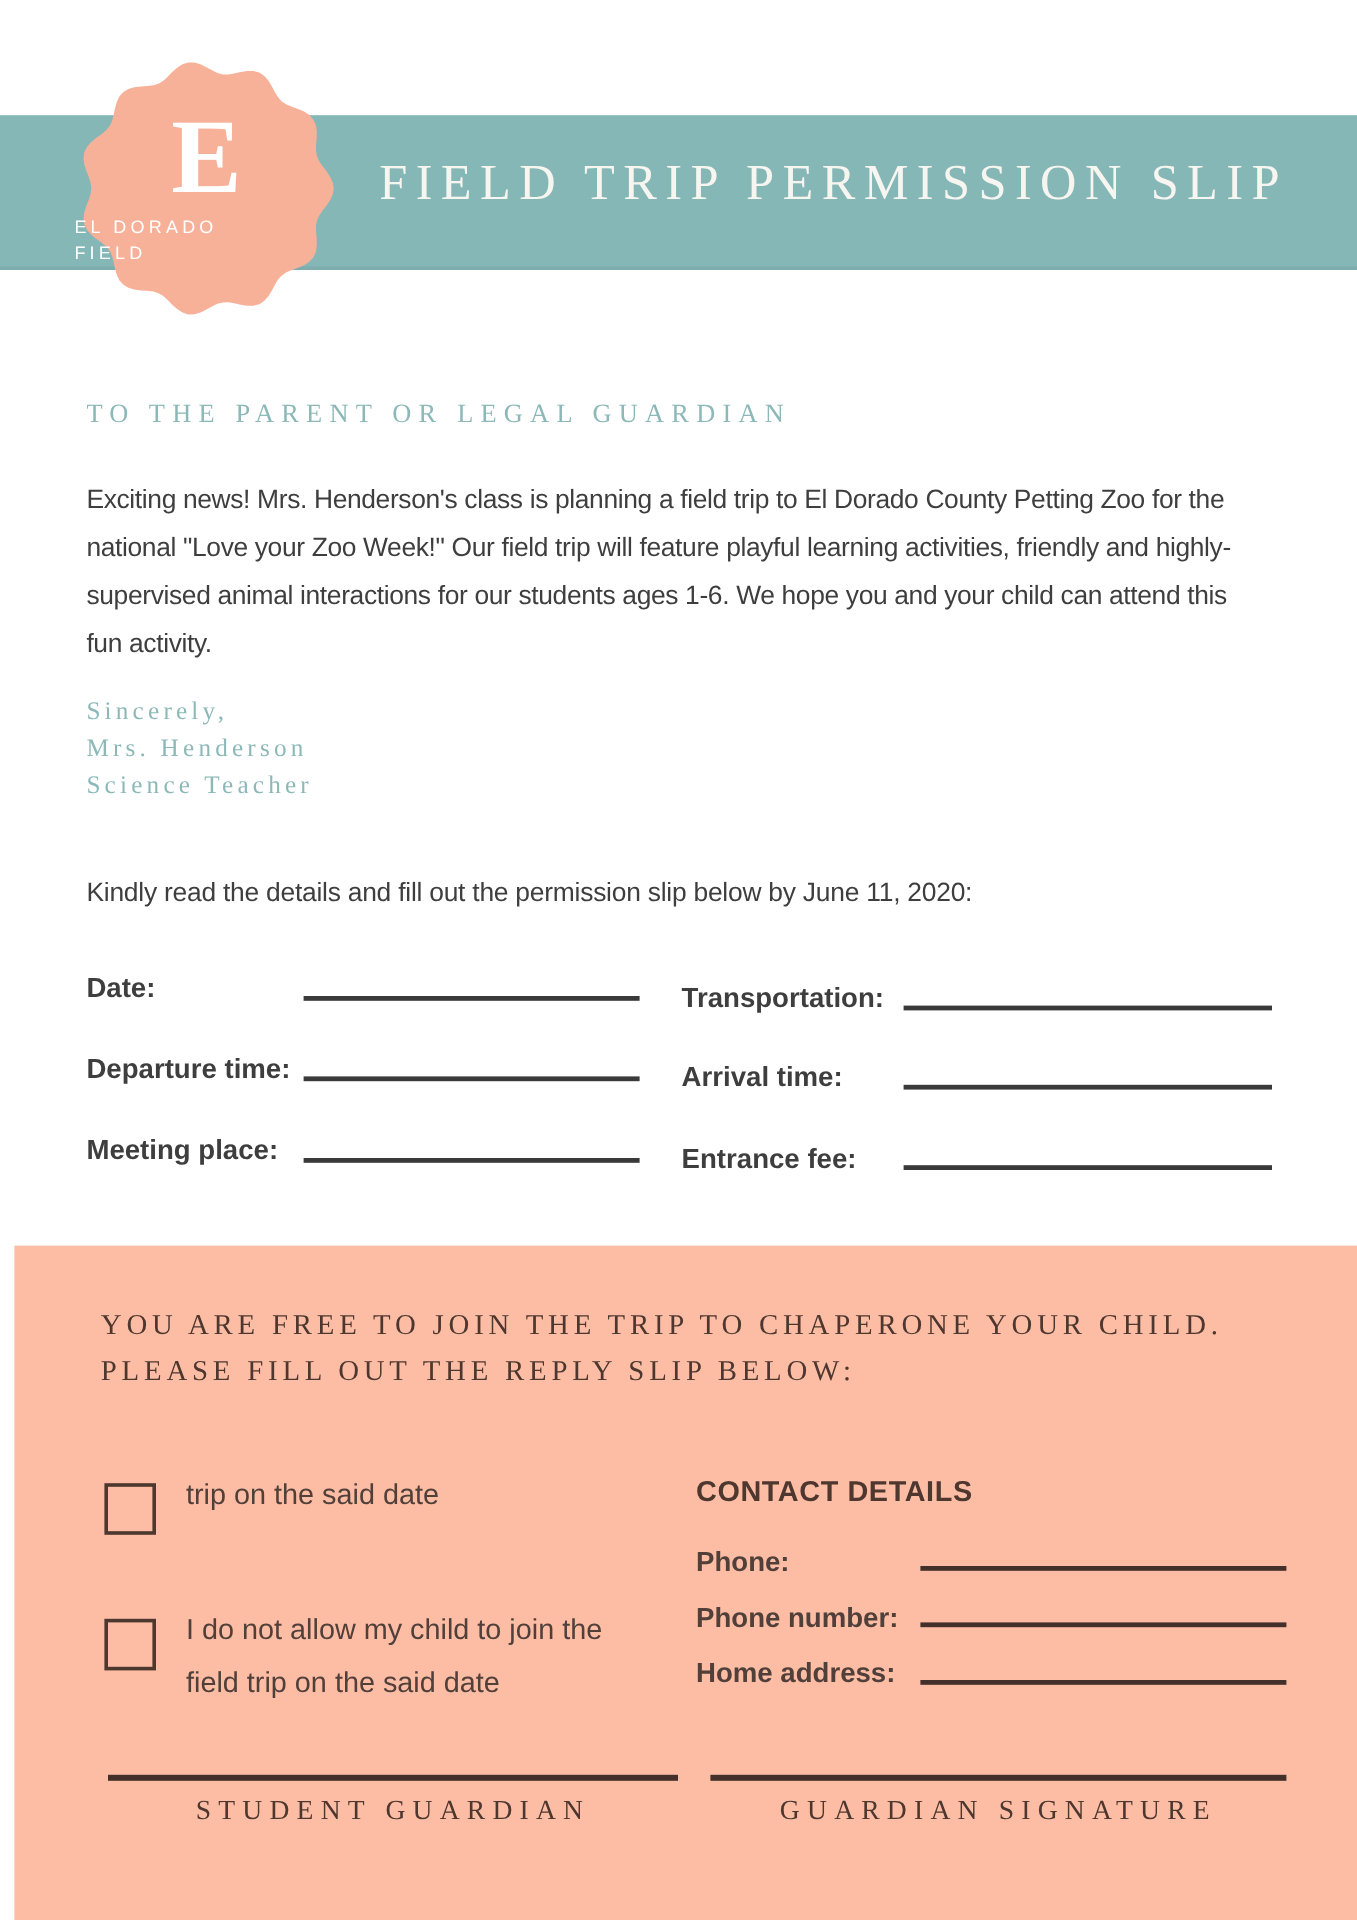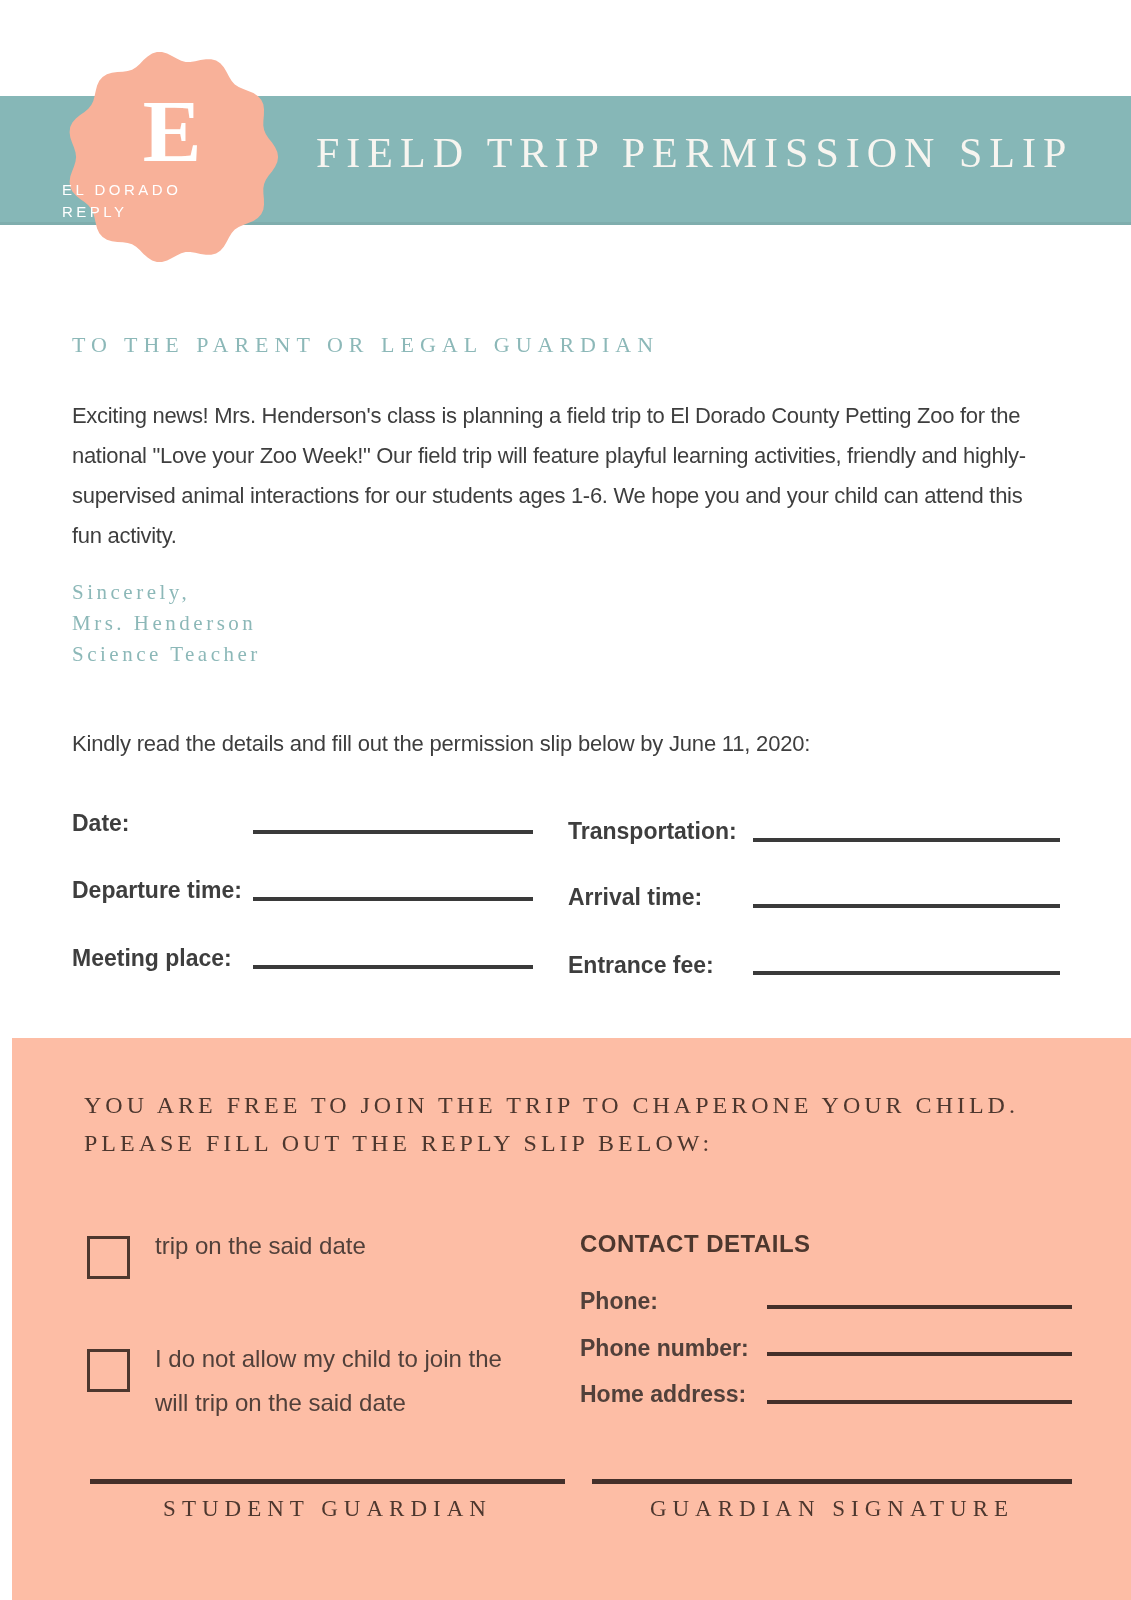--- a/index.html
+++ b/index.html
@@ -79,21 +79,21 @@
 
   <div class="band">
     <div class="band-title serif">FIELD TRIP PERMISSION SLIP</div>
   </div>
 
   <svg class="badge-svg" viewBox="0 0 350 300" aria-hidden="true">
     <path d="M278.1 157.0L277.3 162.0L275.1 166.8L272.0 171.4L268.7 175.6L265.9 179.8L264.1 184.0L263.3 188.6L263.4 193.6L263.9 199.0L264.0 204.4L263.3 209.7L261.2 214.3L257.8 218.1L253.4 221.0L248.3 223.1L243.3 225.0L238.7 226.9L234.8 229.5L231.7 233.0L229.1 237.2L226.6 242.0L223.8 246.7L220.3 250.7L216.1 253.5L211.2 254.8L205.9 254.8L200.5 253.9L195.2 252.7L190.3 251.9L185.7 252.0L181.2 253.2L176.7 255.4L172.0 258.0L167.1 260.4L162.0 261.9L156.9 262.0L152.1 260.5L147.6 257.6L143.5 253.9L139.8 250.1L136.1 246.7L132.1 244.3L127.7 242.9L122.8 242.3L117.4 242.0L111.9 241.3L106.9 239.8L102.6 237.1L99.3 233.3L97.1 228.4L95.7 223.1L94.6 217.9L93.3 213.0L91.3 208.9L88.3 205.3L84.5 202.1L80.1 199.0L75.9 195.5L72.4 191.5L70.2 186.9L69.6 181.8L70.3 176.6L72.0 171.4L74.0 166.4L75.5 161.6L76.1 157.0L75.5 152.4L74.0 147.6L72.0 142.6L70.3 137.4L69.6 132.2L70.2 127.1L72.4 122.5L75.9 118.5L80.1 115.0L84.5 111.9L88.3 108.7L91.3 105.1L93.3 101.0L94.6 96.1L95.7 90.9L97.1 85.6L99.3 80.7L102.6 76.9L106.9 74.2L111.9 72.7L117.4 72.0L122.8 71.7L127.7 71.1L132.1 69.7L136.1 67.3L139.8 63.9L143.5 60.1L147.6 56.4L152.1 53.5L156.9 52.0L162.0 52.1L167.1 53.6L172.0 56.0L176.7 58.6L181.2 60.8L185.7 62.0L190.3 62.1L195.2 61.3L200.5 60.1L205.9 59.2L211.2 59.2L216.1 60.5L220.3 63.3L223.8 67.3L226.6 72.0L229.1 76.8L231.7 81.0L234.8 84.5L238.7 87.1L243.3 89.0L248.3 90.9L253.4 93.0L257.8 95.9L261.2 99.7L263.3 104.3L264.0 109.6L263.9 115.0L263.4 120.4L263.3 125.4L264.1 130.0L265.9 134.2L268.7 138.4L272.0 142.6L275.1 147.2L277.3 152.0L278.1 157.0Z"></path>
   </svg>
   <div class="badge-initial serif">E</div>
   <div class="badge-line badge-line1">EL DORADO</div>
-  <div class="badge-line badge-line2">REPLY</div>
+  <div class="badge-line badge-line2">FIELD</div>
 
   <div class="salutation serif">TO THE PARENT OR LEGAL GUARDIAN</div>
   <div class="body-par">Exciting news! Mrs. Henderson's class is planning a field trip to El Dorado County Petting Zoo for the national "Love your Zoo Week!" Our field trip will feature playful learning activities, friendly and highly-supervised animal interactions for our students ages 1-6. We hope you and your child can attend this fun activity.</div>
   <div class="closing serif">
     <div>Sincerely,</div>
     <div>Mrs. Henderson</div>
     <div>Science Teacher</div>
   </div>
   <div class="instruction">Kindly read the details and fill out the permission slip below by June 11, 2020:</div>
 
@@ -120,21 +120,21 @@
     </div>
 
     <div class="checkbox cb1" role="checkbox" aria-checked="false"></div>
     <div class="cb-label cbl1">
       <span>trip on the said date</span>
     </div>
 
     <div class="checkbox cb2" role="checkbox" aria-checked="false"></div>
     <div class="cb-label cbl2">
       <span>I do not allow my child to join the</span>
-      <span>will trip on the said date</span>
+      <span>field trip on the said date</span>
     </div>
 
     <div class="contact-heading">CONTACT DETAILS</div>
     <div class="c-label" style="top:250px">Phone:</div>
     <div class="c-line" style="top:267px"></div>
     <div class="c-label" style="top:297px">Phone number:</div>
     <div class="c-line" style="top:314px"></div>
     <div class="c-label" style="top:343px">Home address:</div>
     <div class="c-line" style="top:362px"></div>
 

